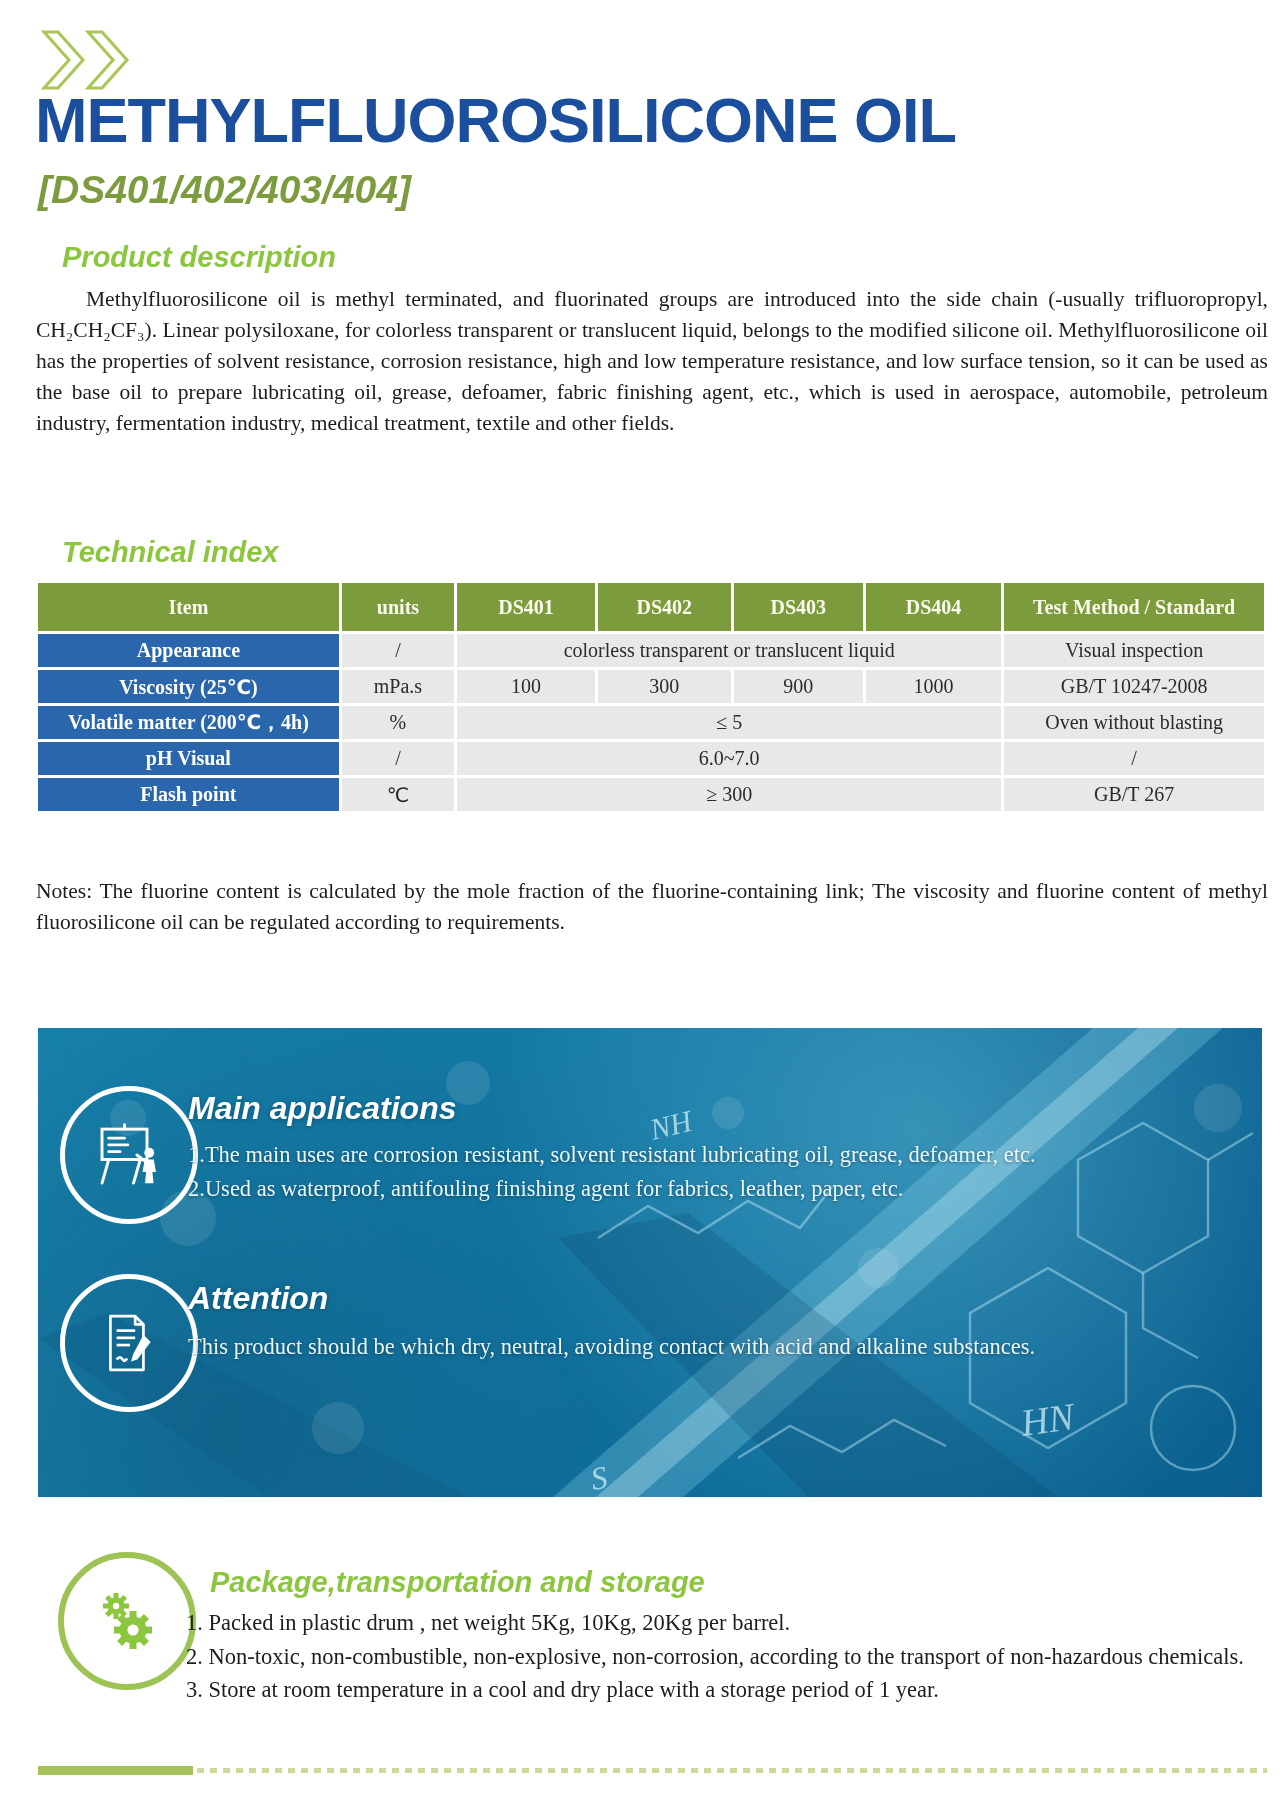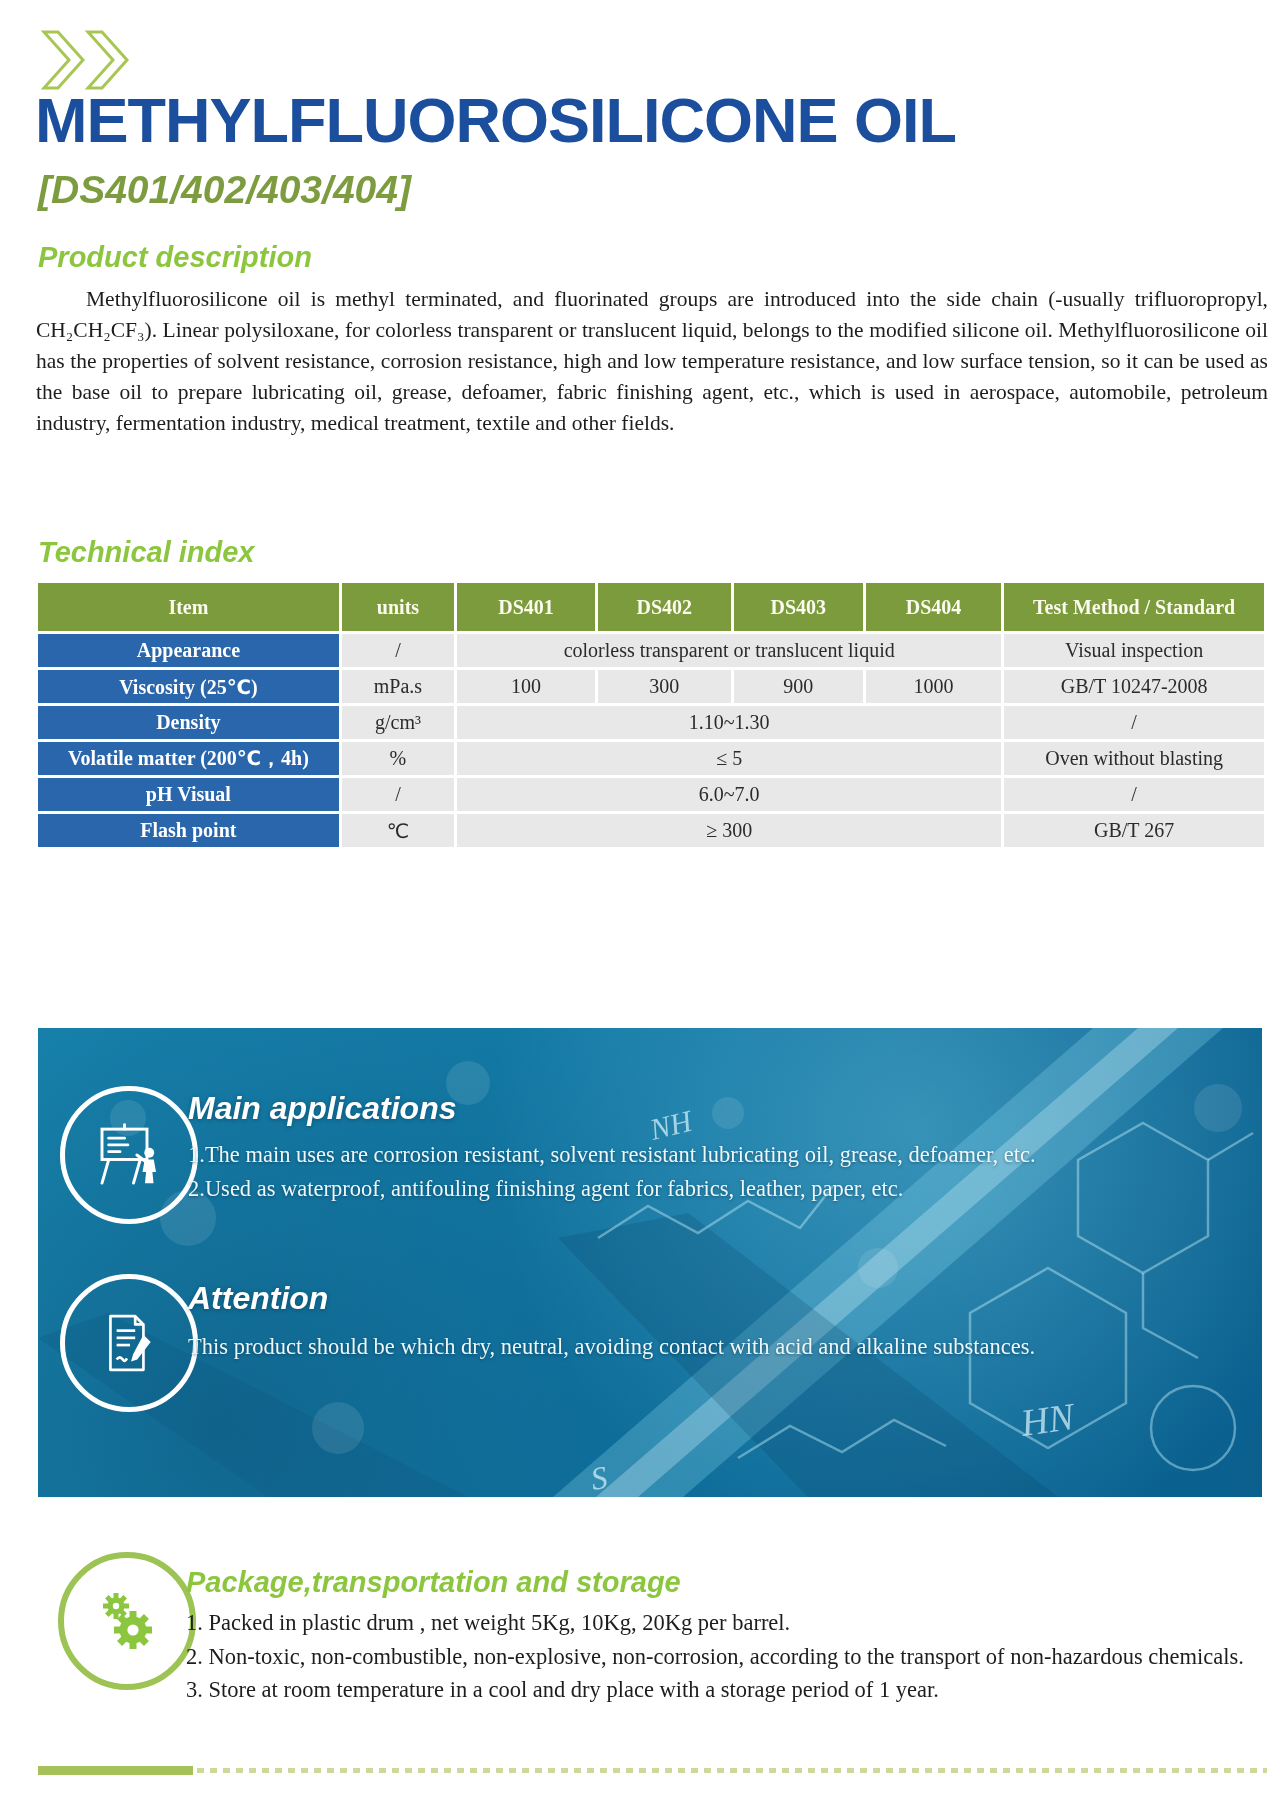--- a/index.html
+++ b/index.html
@@ -9,21 +9,21 @@
   
   .chevrons{position:absolute;left:38px;top:28px;}
   .page-title{position:absolute;left:35px;top:84px;white-space:nowrap;
         font-family:"Liberation Sans","DejaVu Sans",sans-serif;font-weight:bold;
         font-size:63px;color:#1b4f9e;letter-spacing:-1px;}
   .subtitle{position:absolute;left:38px;top:168px;
         font-family:"Liberation Sans","DejaVu Sans",sans-serif;font-style:italic;font-weight:bold;
         font-size:39px;color:#7d9b3f;}
 
   .green-heading{font-family:"Liberation Sans","DejaVu Sans",sans-serif;font-style:italic;
-        font-weight:bold;font-size:29px;color:#8cc63e;}
+        font-weight:bold;font-size:29px;color:#8cc63e;margin-left:24px;}
 
   
   .pd-heading{position:absolute;left:38px;top:241px;}
   .pd-body{position:absolute;left:36px;top:284px;width:1232px;
         font-size:21.5px;line-height:31px;text-align:justify;text-indent:50px;}
 
   
   .ti-heading{position:absolute;left:38px;top:536px;}
   .spec-table{position:absolute;left:35px;top:580px;width:1232px;
         border-collapse:separate;border-spacing:3px;table-layout:fixed;
@@ -119,46 +119,41 @@
     <tr>
       <td class="item">Viscosity (25℃)</td>
       <td>mPa.s</td>
       <td>100</td>
       <td>300</td>
       <td>900</td>
       <td>1000</td>
       <td>GB/T 10247-2008</td>
     </tr>
     <tr>
-      <td class="item">Density</td>
-      <td>g/cm³</td>
-      <td colspan="4">1.10~1.30</td>
-      <td>/</td>
-    </tr>
-    <tr>
       <td class="item">Volatile matter (200℃，4h)</td>
       <td>%</td>
       <td colspan="4">≤ 5</td>
       <td>Oven without blasting</td>
     </tr>
     <tr>
       <td class="item">pH Visual</td>
       <td>/</td>
       <td colspan="4">6.0~7.0</td>
       <td>/</td>
     </tr>
     <tr>
       <td class="item">Flash point</td>
       <td>℃</td>
       <td colspan="4">≥ 300</td>
       <td>GB/T 267</td>
     </tr>
   </tbody>
     </table>
 
+  <div class="notes">Notes: The fluorine content is calculated by the mole fraction of the fluorine-containing link; The viscosity and fluorine content of methyl fluorosilicone oil can be regulated according to requirements.</div>
 
   <div class="hero">
     <svg class="hero-art" viewBox="0 0 1224 469" preserveAspectRatio="none">
 
       <polygon points="1055,0 1185,0 645,469 515,469" fill="rgba(140,220,240,0.28)"></polygon>
       <polygon points="1100,0 1140,0 600,469 558,469" fill="rgba(205,240,250,0.32)"></polygon>
       <polygon points="520,210 650,185 1020,469 770,469" fill="rgba(8,70,105,0.22)"></polygon>
       <polygon points="0,310 70,285 430,469 230,469" fill="rgba(12,90,130,0.30)"></polygon>
 
       <g fill="rgba(255,255,255,0.10)">

